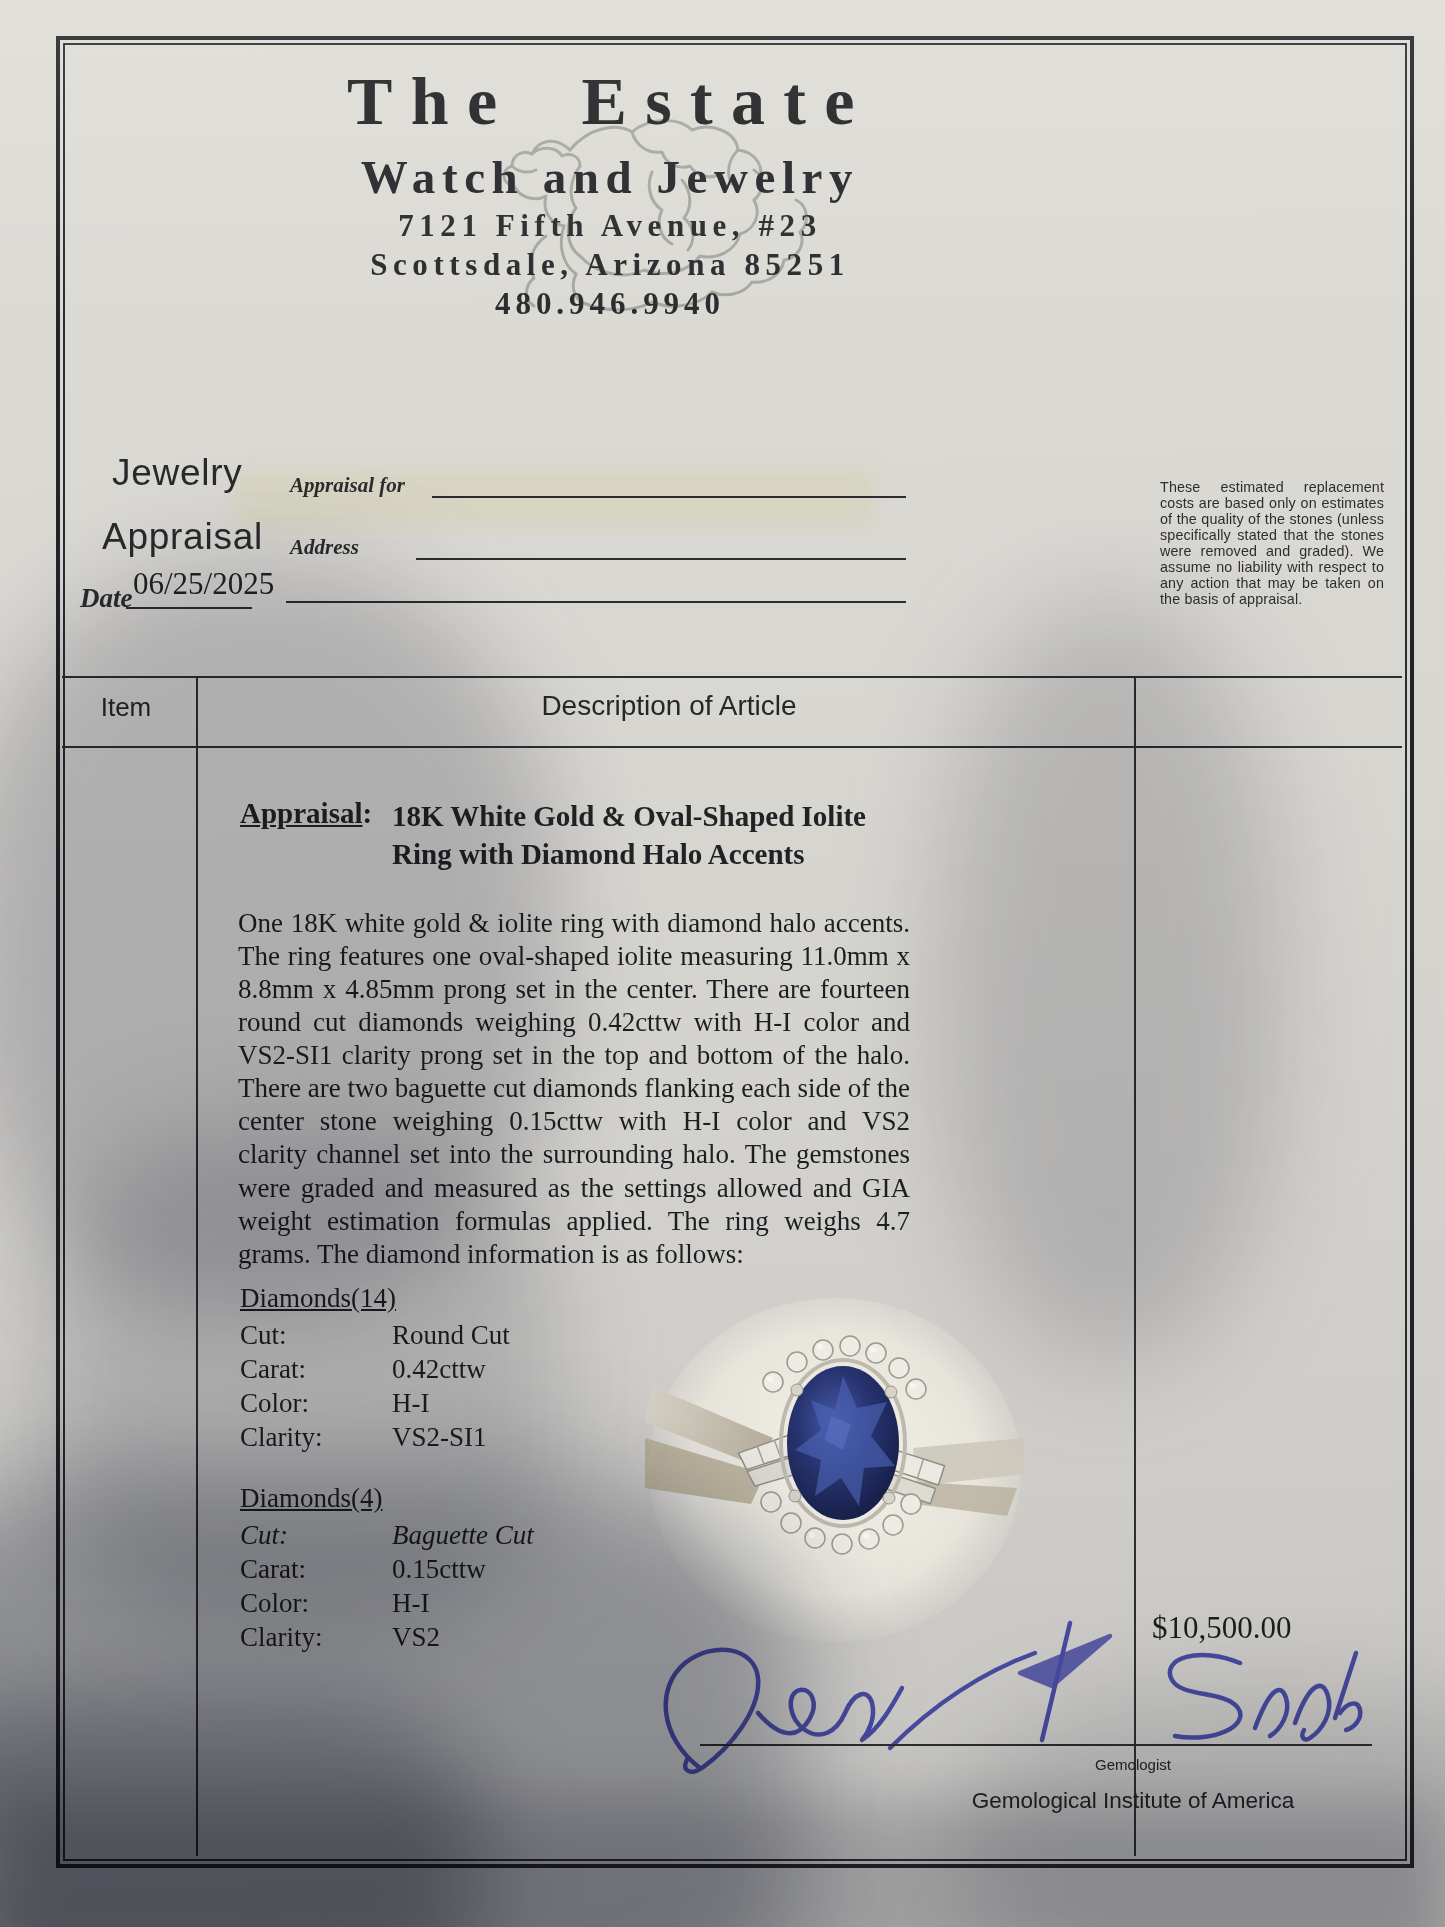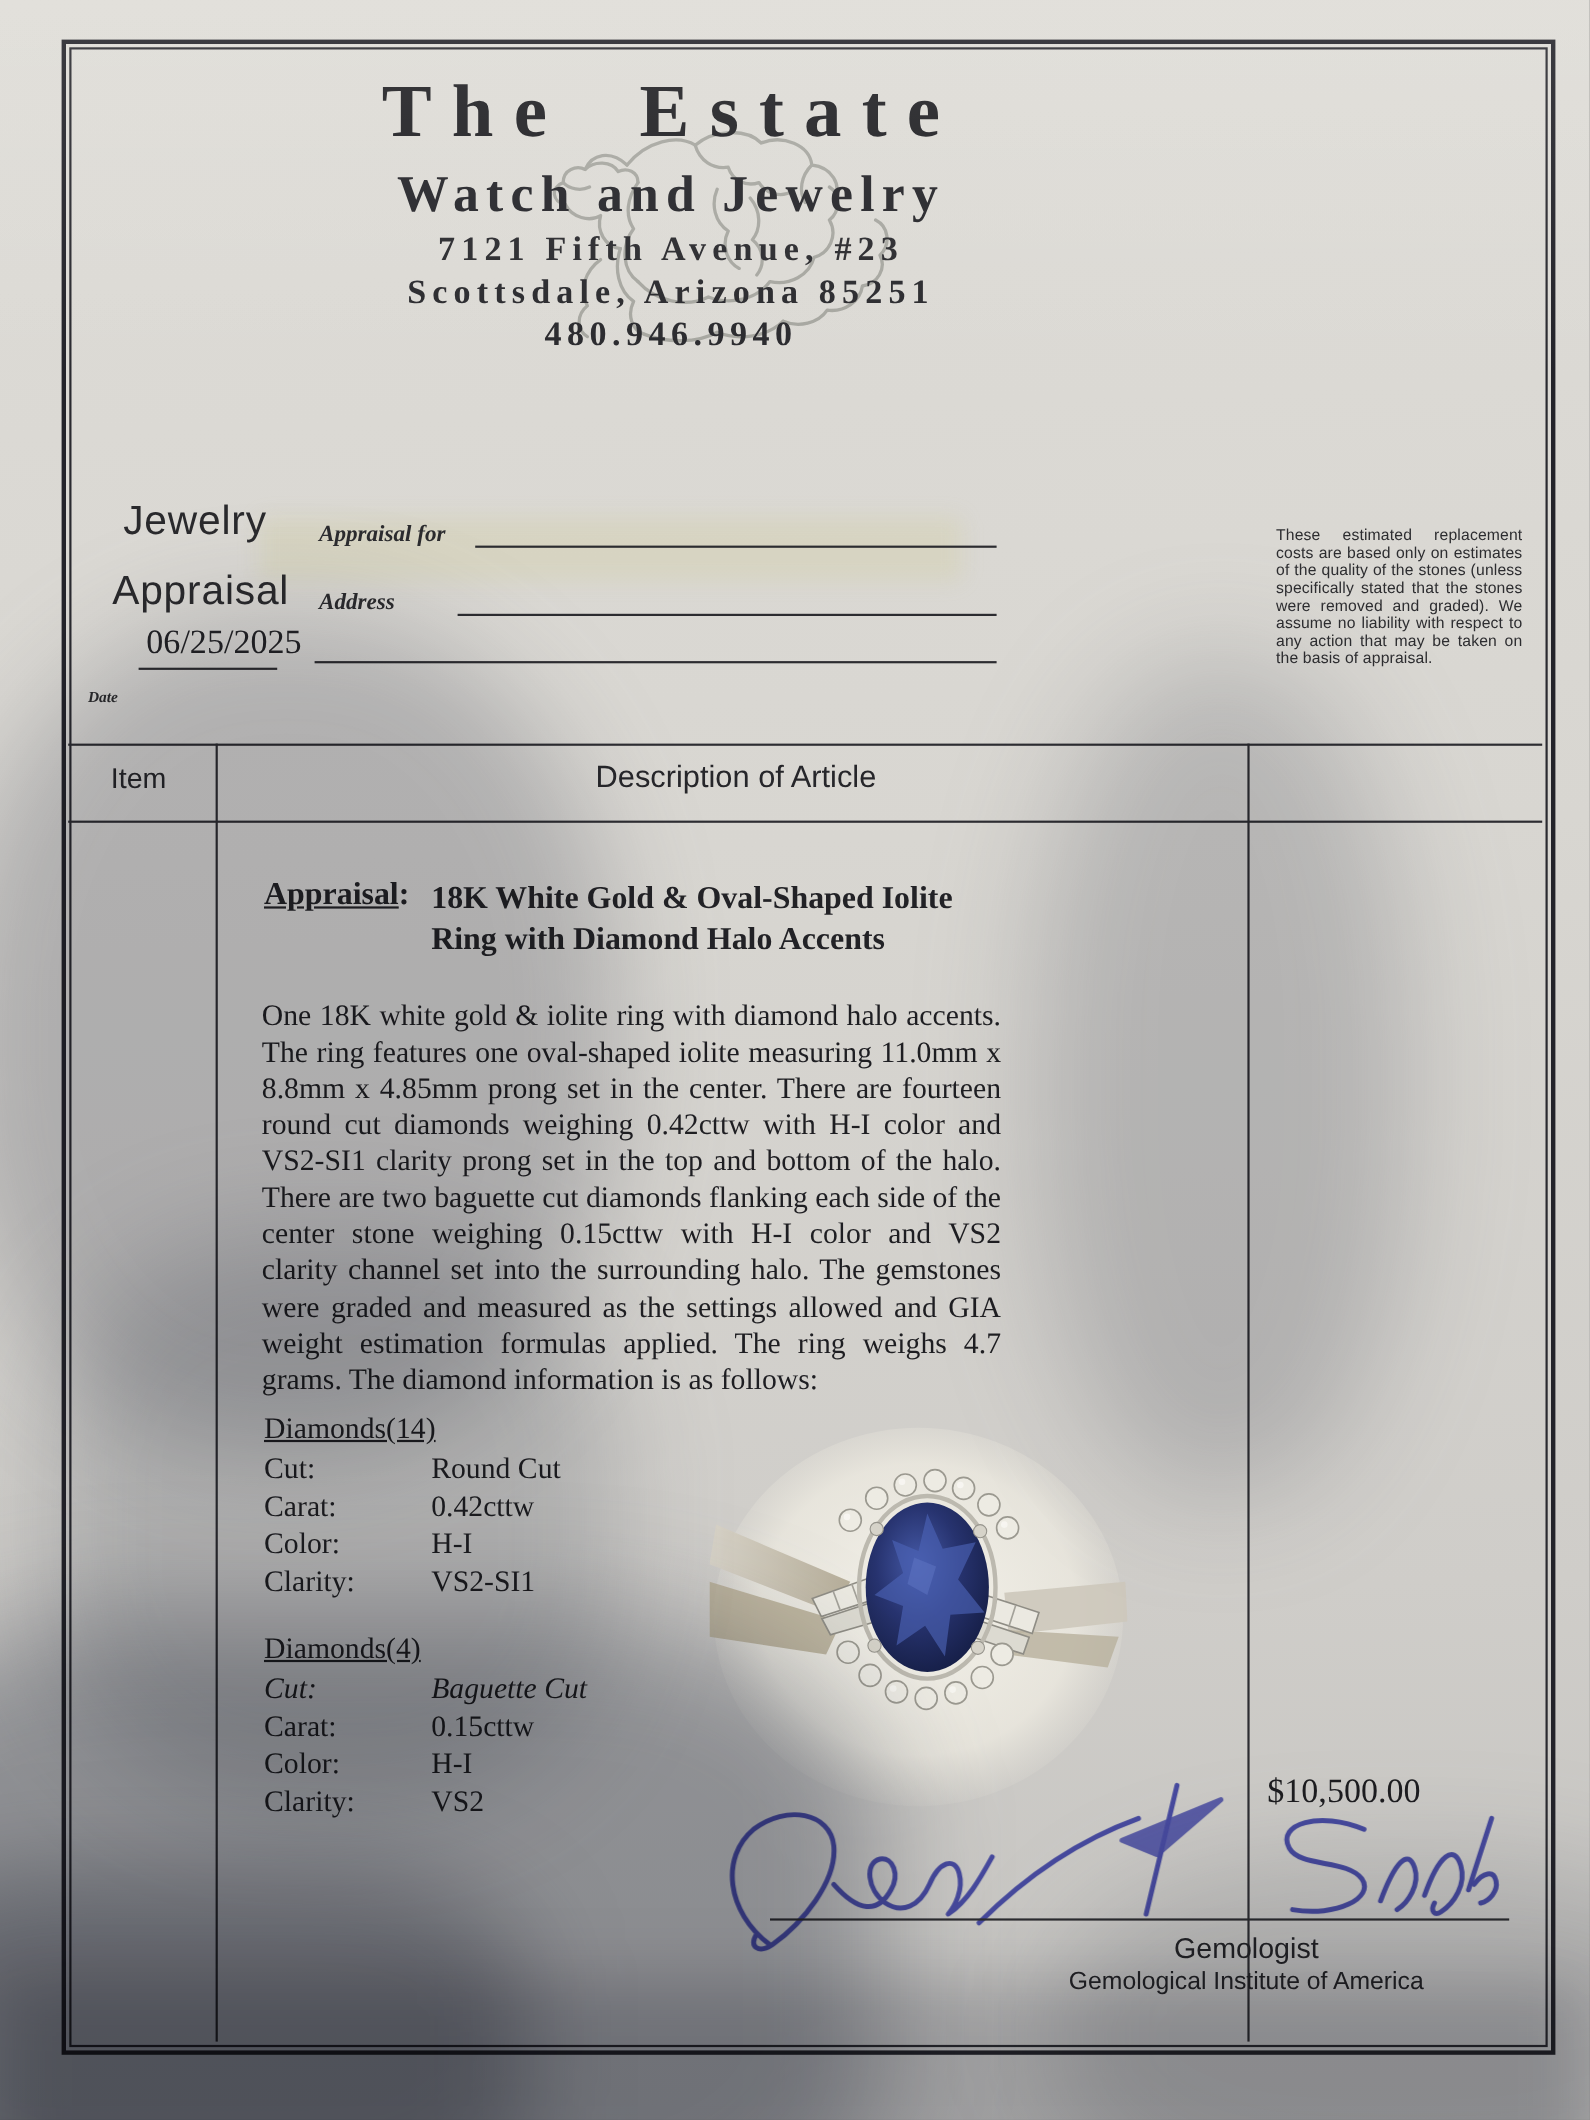--- a/index.html
+++ b/index.html
@@ -20,21 +20,21 @@
   .hdr-title{left:200px;top:62px;width:820px;text-align:center;font-size:68px;font-weight:bold;letter-spacing:0.27em;word-spacing:0.45em;color:#202024;}
   .hdr-sub{left:200px;top:150px;width:820px;text-align:center;font-size:47px;font-weight:bold;letter-spacing:0.14em;color:#25252a;}
   .hdr-a1{left:200px;top:208px;width:820px;text-align:center;font-size:31px;font-weight:bold;letter-spacing:0.18em;color:#2a2a2e;}
   .hdr-a2{left:200px;top:247px;width:820px;text-align:center;font-size:31px;font-weight:bold;letter-spacing:0.18em;color:#2a2a2e;}
   .hdr-ph{left:200px;top:286px;width:820px;text-align:center;font-size:31px;font-weight:bold;letter-spacing:0.16em;color:#2a2a2e;}
   .griffin{left:420px;top:88px;width:400px;height:230px;opacity:.8;}
 
   
   .doc-type1{left:112px;top:452px;font-size:37px;letter-spacing:.02em;color:#29292c;}
   .doc-type2{left:102px;top:516px;font-size:37px;letter-spacing:.02em;color:#29292c;}
-  .date-label{left:80px;top:583px;font-size:14px;font-style:italic;font-weight:bold;color:#2b2b2e;margin-top:44px;}
+  .date-label{left:80px;top:583px;font-size:27px;font-style:italic;font-weight:bold;color:#2b2b2e;}
   .date-value{left:133px;top:566px;font-size:31px;color:#222226;}
   .rule{background:#2c2c30;height:2px;}
   .lbl-it{font-size:21px;font-style:italic;font-weight:bold;color:#2b2b2e;}
   .disclaimer{left:1160px;top:479px;width:224px;font-size:14.3px;line-height:1.12;text-align:justify;color:#2d2d30;letter-spacing:.01em;}
   .ghost{left:235px;top:470px;width:640px;height:58px;background:rgba(205,202,130,.20);filter:blur(9px);border-radius:8px;}
 
   
   .tline{background:#2d2d32;}
   .th-item{left:56px;top:692px;width:140px;text-align:center;font-size:26px;color:#26262a;}
   .th-desc{left:196px;top:690px;width:946px;text-align:center;font-size:28px;color:#26262a;}
@@ -45,21 +45,21 @@
   .appr-label .u{text-decoration:underline;}
   .appr-title{left:392px;top:797px;width:490px;font-size:29px;font-weight:bold;line-height:1.32;color:#222226;}
   .desc-par{left:238px;top:907px;width:672px;font-size:27px;line-height:1.225;text-align:justify;color:#1e1e22;}
   .dia-head{font-size:27px;text-decoration:underline;color:#1e1e22;}
   .dia-label{font-size:27px;color:#1e1e22;}
   .dia-value{font-size:27px;color:#1e1e22;}
   .it{font-style:italic;}
 
   .price{left:1152px;top:1610px;width:240px;font-size:31px;color:#1c1c1f;}
   .sig-line{left:700px;top:1744px;width:672px;height:2px;background:#2b2b2f;}
-  .gem-title{left:930px;top:1756px;width:406px;text-align:center;font-size:26px;color:#232327;}
+  .gem-title{left:930px;top:1756px;width:406px;text-align:center;font-size:15px;color:#232327;}
   .gem-org{left:930px;top:1788px;width:406px;text-align:center;font-size:22.5px;color:#232327;}
 
   
   .shadow{pointer-events:none;mix-blend-mode:multiply;}
   .sh-head{left:-40px;top:560px;width:600px;height:760px;background:rgba(98,103,120,.30);filter:blur(48px);border-radius:45%;}
   .sh-arm{left:40px;top:1120px;width:520px;height:520px;background:rgba(98,103,120,.26);filter:blur(50px);border-radius:40%;}
   .sh-right{left:940px;top:600px;width:340px;height:760px;background:rgba(96,100,116,.25);filter:blur(52px);border-radius:45%;}
   .sh-bl{left:-160px;top:1470px;width:960px;height:600px;background:rgba(72,78,98,.42);filter:blur(55px);border-radius:30%;}
   .sh-bl2{left:-120px;top:1700px;width:600px;height:320px;background:rgba(60,66,88,.38);filter:blur(45px);border-radius:30%;}
   .sh-bottom{left:0px;top:1800px;width:1445px;height:180px;background:rgba(78,84,102,.28);filter:blur(30px);}

